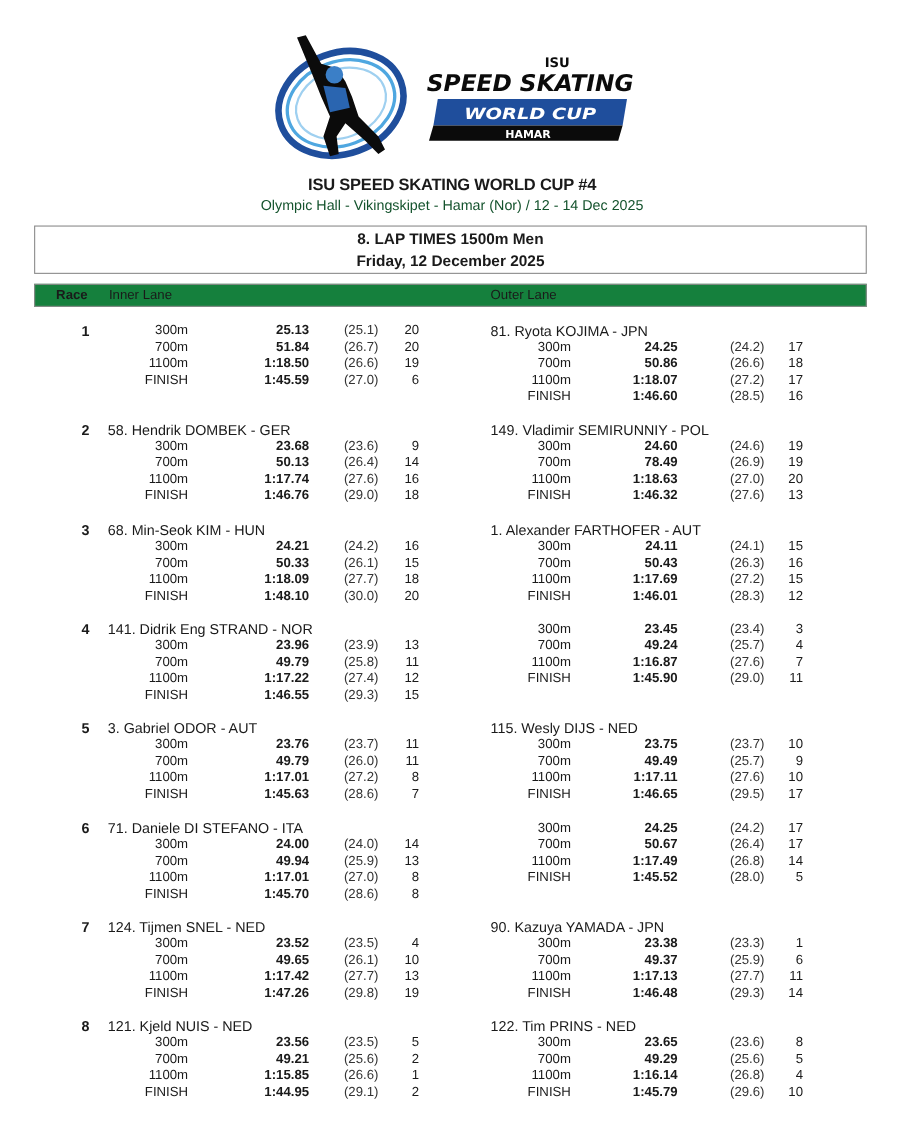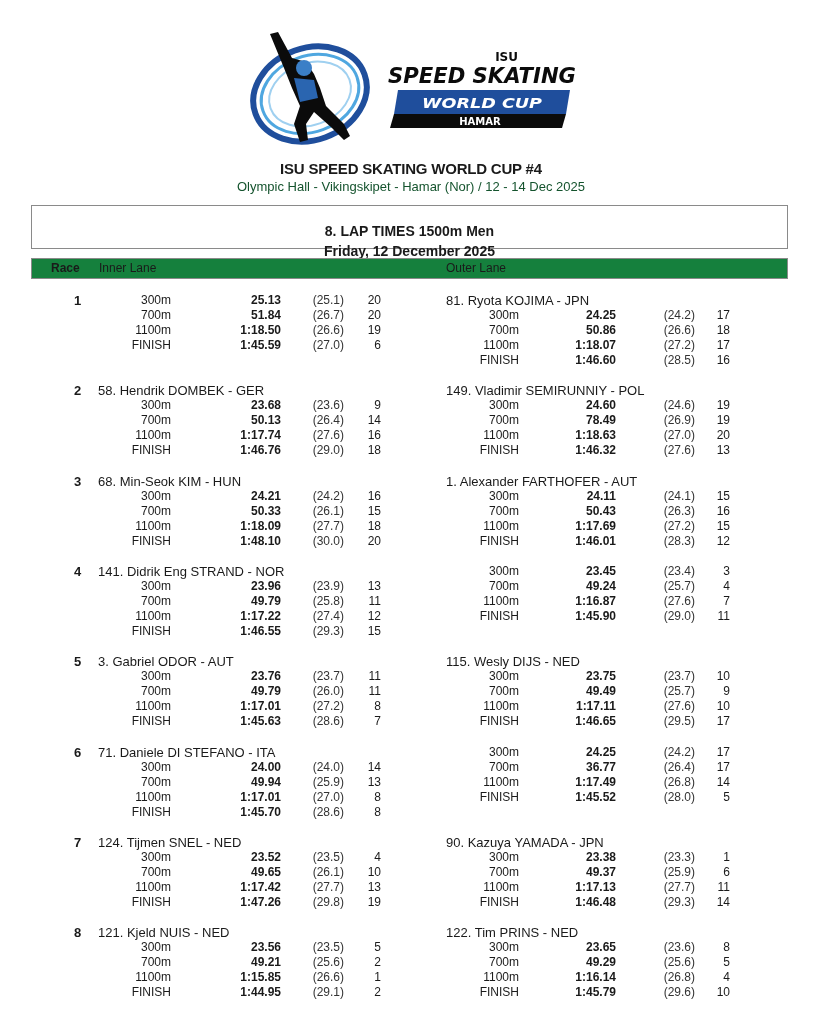--- a/index.html
+++ b/index.html
@@ -50,21 +50,21 @@
     <text x="234" y="80" text-anchor="middle" font-family="DejaVu Sans, sans-serif" font-weight="bold" font-style="italic" font-size="14" fill="#ffffff" textLength="120" lengthAdjust="spacingAndGlyphs">WORLD CUP</text>
     <path d="M146 86 L318 86 L314 100 L142 100 Z" fill="#0b0b0b"></path>
     <text x="232" y="97" text-anchor="middle" font-family="DejaVu Sans, sans-serif" font-weight="bold" font-size="10" fill="#ffffff">HAMAR</text>
   </svg>
 </div>
 
 <div class="title t1">ISU SPEED SKATING WORLD CUP #4</div>
 <div class="title t2">Olympic Hall - Vikingskipet - Hamar (Nor) / 12 - 14 Dec 2025</div>
 
 <div class="box">
-  <div style="margin-top:15px">8. LAP TIMES 1500m Men</div>
+  <div style="margin-top:1px">8. LAP TIMES 1500m Men</div>
   <div>Friday, 12 December 2025</div>
 </div>
 
 <div class="hdr">
   <span style="left:19px;font-weight:bold">Race</span>
   <span style="left:67px">Inner Lane</span>
   <span style="left:414px">Outer Lane</span>
 </div>
 
 <div id="races">
@@ -382,21 +382,21 @@
       </div>
       <div class="lane outer">
         <div class="split">
           <span class="dist">300m</span>
           <span class="time">24.25</span>
           <span class="lap">(24.2)</span>
           <span class="rank">17</span>
         </div>
         <div class="split">
           <span class="dist">700m</span>
-          <span class="time">36.77</span>
+          <span class="time">50.67</span>
           <span class="lap">(26.4)</span>
           <span class="rank">17</span>
         </div>
         <div class="split">
           <span class="dist">1100m</span>
           <span class="time">1:17.49</span>
           <span class="lap">(26.8)</span>
           <span class="rank">14</span>
         </div>
         <div class="split">

